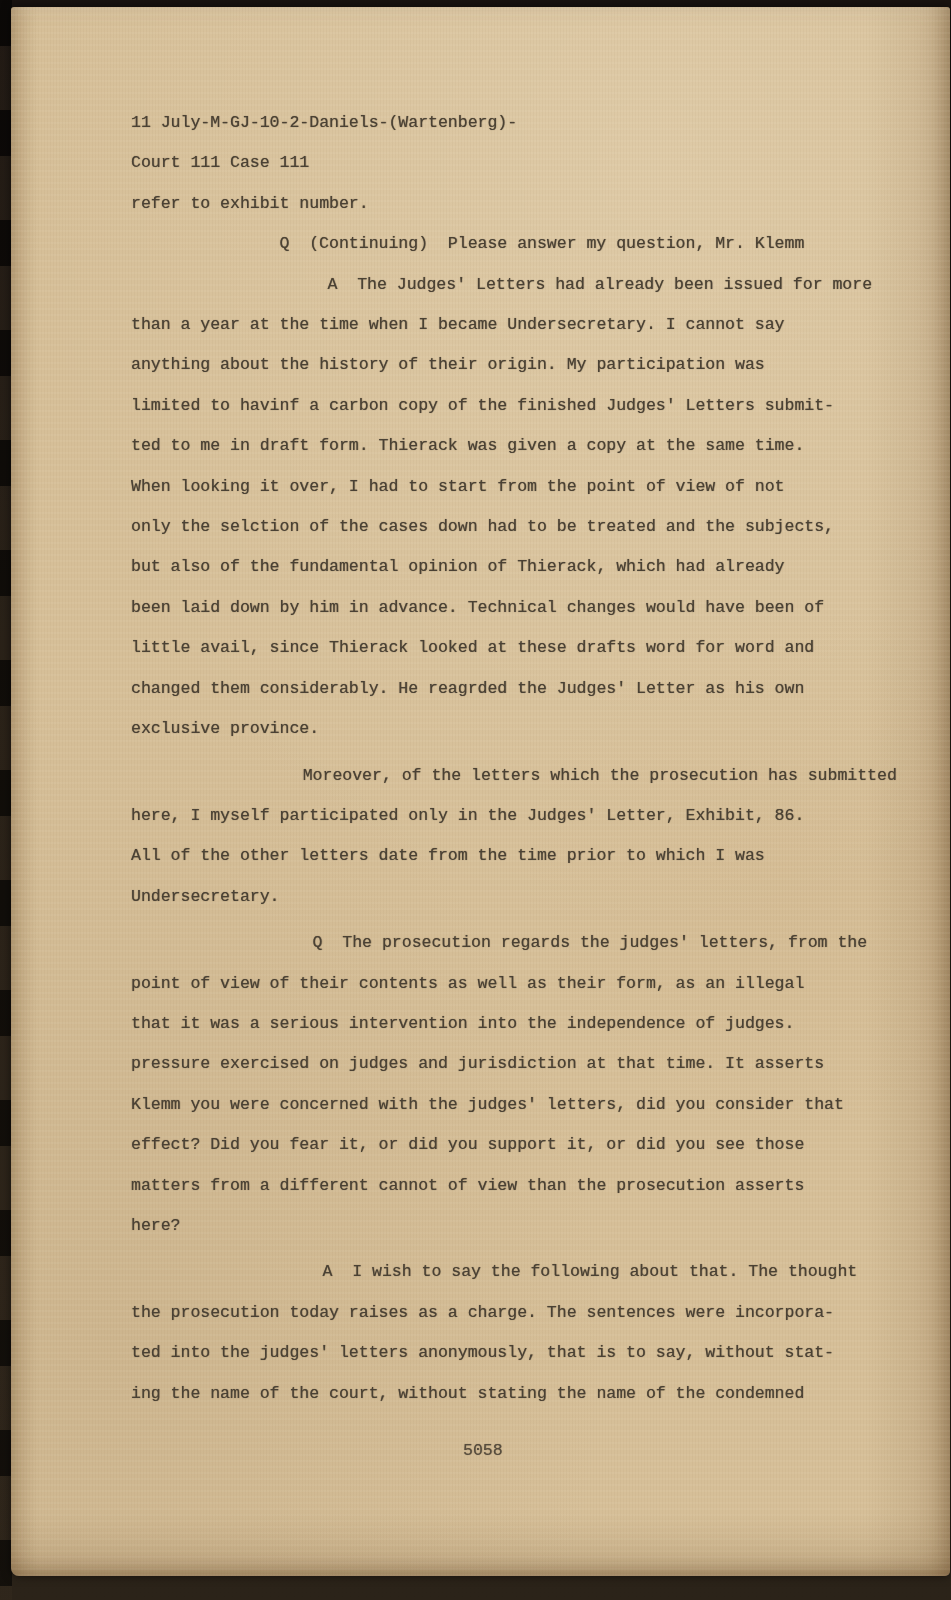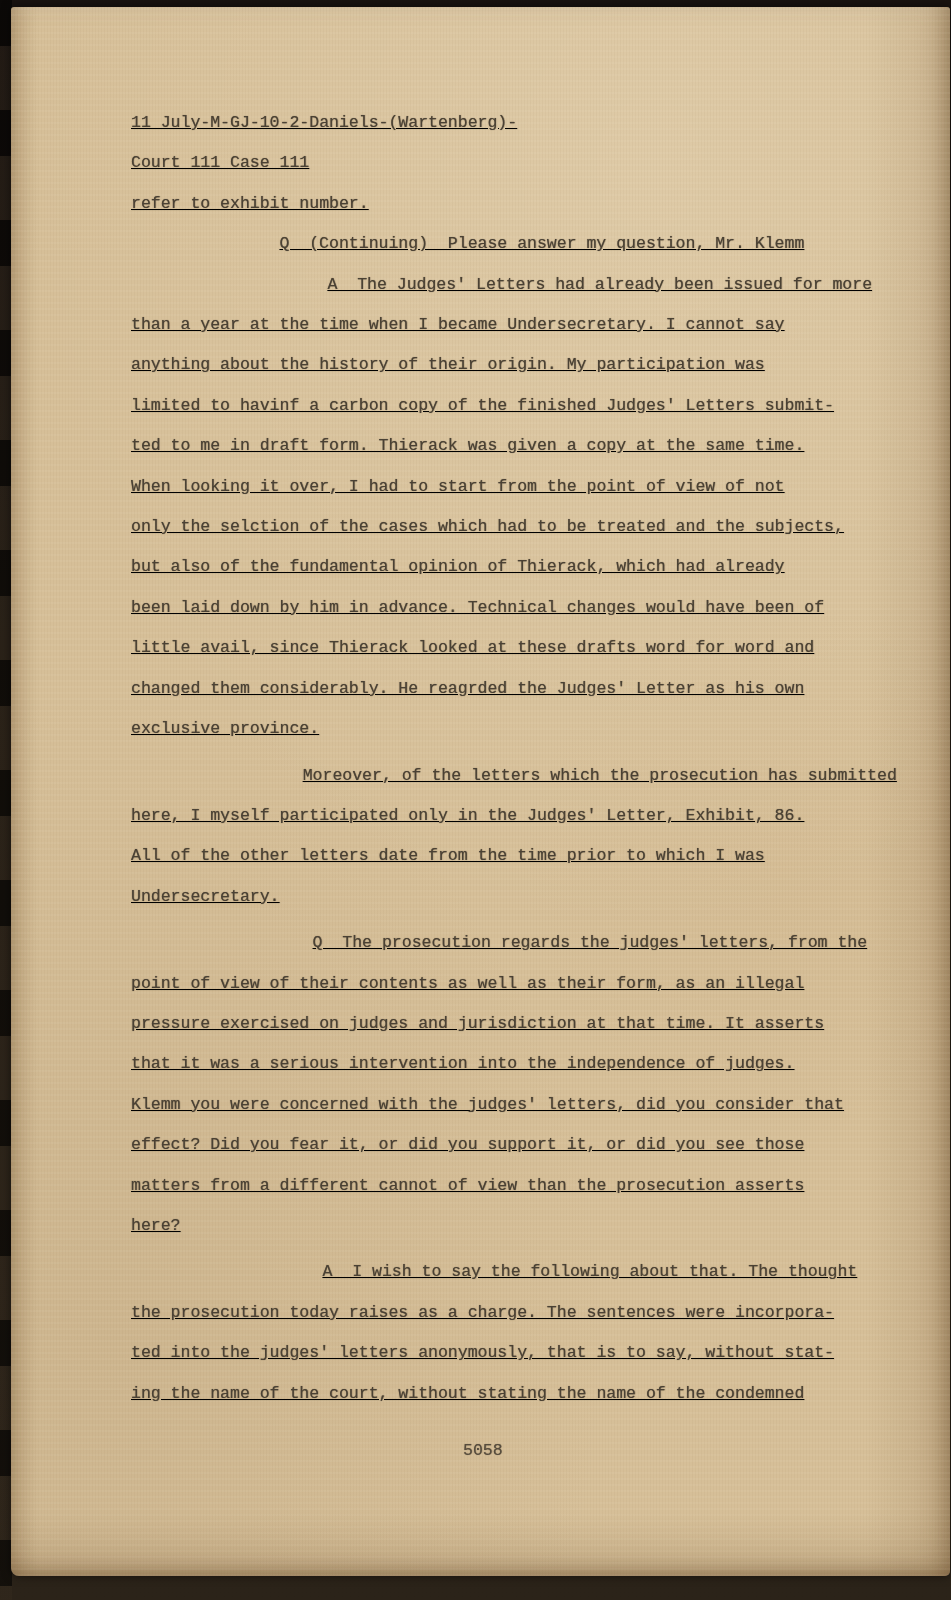--- a/index.html
+++ b/index.html
@@ -42,21 +42,21 @@
     overflow: hidden;
   }
   
   .paper::before {
     content: "";
     position: absolute; inset: 0; pointer-events: none;
     background:
       repeating-linear-gradient(90deg, rgba(130,100,62,0.05) 0 1px, rgba(0,0,0,0) 1px 3px),
       repeating-linear-gradient(0deg, rgba(255,250,235,0.05) 0 2px, rgba(0,0,0,0) 2px 6px);
   }
-  .text-block { position: relative; filter: blur(0.25px); text-decoration: underline; }
+  .text-block { position: relative; filter: blur(0.25px); }
   .line {
     white-space: pre;
     font: 16.5px/40.4px "Liberation Mono", "DejaVu Sans Mono", monospace;
     color: #4a4134;
     text-shadow: 0 0 1px rgba(74,63,48,0.65), 0.6px 0.4px 0 rgba(74,63,48,0.22);
   }
   .para { margin-top: 6px; text-align: center; }
   .pagenum {
     margin: 17px 0 0 332px;
     filter: blur(0.25px);
@@ -72,34 +72,34 @@
         <div class="line">11 July-M-GJ-10-2-Daniels-(Wartenberg)-</div>
         <div class="line">Court 111 Case 111</div>
         <div class="line">refer to exhibit number.</div>
         <div class="line" style="padding-left: 15ch;">Q  (Continuing)  Please answer my question, Mr. Klemm</div>
         <div class="line" style="padding-left: 15ch; text-align: center;">A  The Judges' Letters had already been issued for more</div>
         <div class="line">than a year at the time when I became Undersecretary. I cannot say</div>
         <div class="line">anything about the history of their origin. My participation was</div>
         <div class="line">limited to havinf a carbon copy of the finished Judges' Letters submit-</div>
         <div class="line">ted to me in draft form. Thierack was given a copy at the same time.</div>
         <div class="line">When looking it over, I had to start from the point of view of not</div>
-        <div class="line">only the selction of the cases which had to be treated and the subjects,</div>
+        <div class="line">only the selction of the cases down had to be treated and the subjects,</div>
         <div class="line">but also of the fundamental opinion of Thierack, which had already</div>
         <div class="line">been laid down by him in advance. Technical changes would have been of</div>
         <div class="line">little avail, since Thierack looked at these drafts word for word and</div>
         <div class="line">changed them considerably. He reagrded the Judges' Letter as his own</div>
         <div class="line">exclusive province.</div>
         <div class="line para" style="padding-left: 15ch;">Moreover, of the letters which the prosecution has submitted</div>
         <div class="line">here, I myself participated only in the Judges' Letter, Exhibit, 86.</div>
         <div class="line">All of the other letters date from the time prior to which I was</div>
         <div class="line">Undersecretary.</div>
         <div class="line para" style="padding-left: 13ch;">Q  The prosecution regards the judges' letters, from the</div>
         <div class="line">point of view of their contents as well as their form, as an illegal</div>
+        <div class="line">that it was a serious intervention into the independence of judges.</div>
         <div class="line">pressure exercised on judges and jurisdiction at that time. It asserts</div>
-        <div class="line">that it was a serious intervention into the independence of judges.</div>
         <div class="line">Klemm you were concerned with the judges' letters, did you consider that</div>
         <div class="line">effect? Did you fear it, or did you support it, or did you see those</div>
         <div class="line">matters from a different cannot of view than the prosecution asserts</div>
         <div class="line">here?</div>
         <div class="line para" style="padding-left: 13ch;">A  I wish to say the following about that. The thought</div>
         <div class="line">the prosecution today raises as a charge. The sentences were incorpora-</div>
         <div class="line">ted into the judges' letters anonymously, that is to say, without stat-</div>
         <div class="line">ing the name of the court, without stating the name of the condemned</div>
       </div>
     <div class="line pagenum">5058</div>

